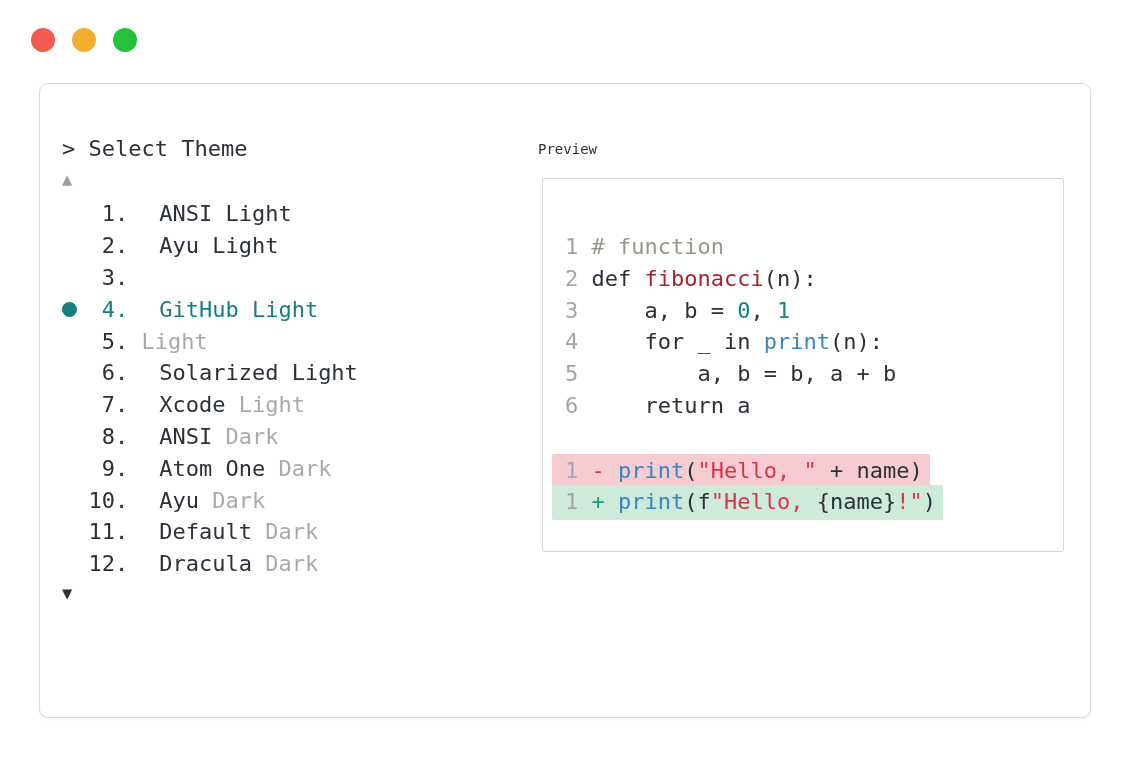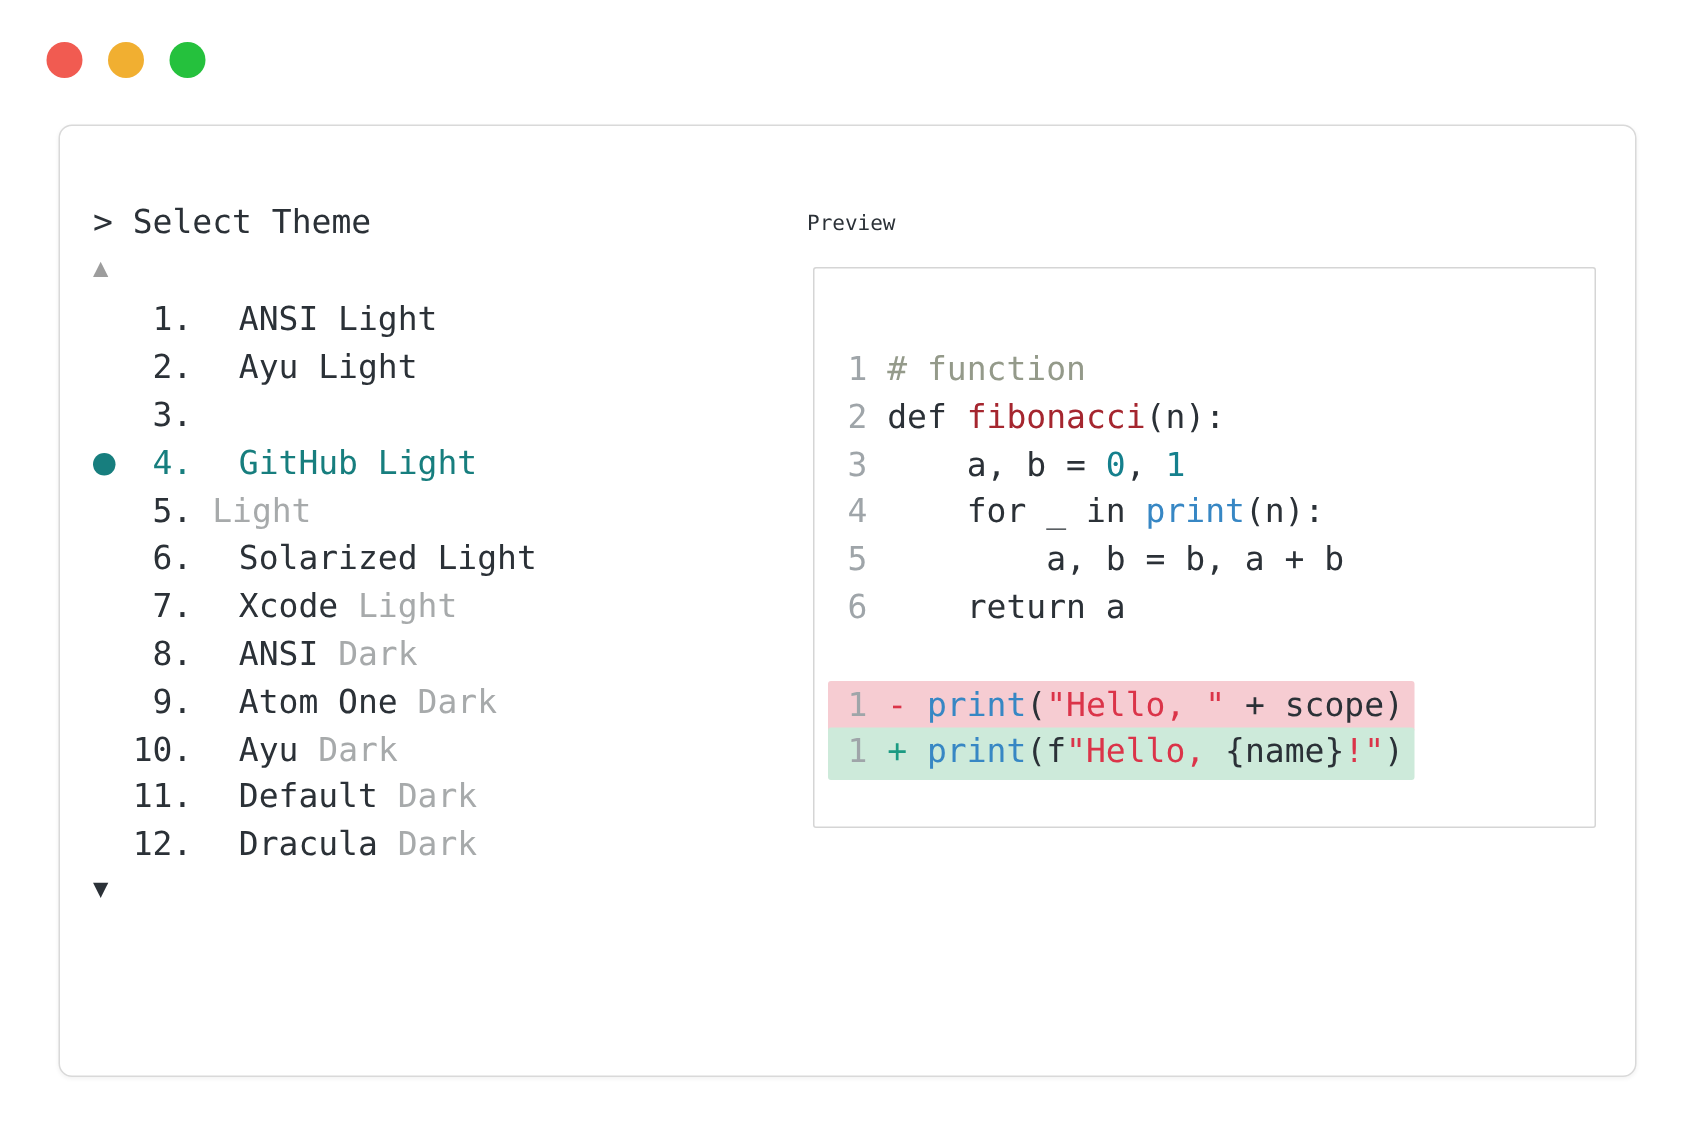--- a/index.html
+++ b/index.html
@@ -80,18 +80,18 @@
 
     <div class="preview-label">Preview</div>
     <div class="preview-box" id="preview-box">
         <div class="code-line"><span class="line-inner"><span class="ln">1</span><span class="gap"></span><span class="tk-comment"># function</span></span></div>
         <div class="code-line"><span class="line-inner"><span class="ln">2</span><span class="gap"></span><span class="tk-fg">def </span><span class="tk-func">fibonacci</span><span class="tk-fg">(n):</span></span></div>
         <div class="code-line"><span class="line-inner"><span class="ln">3</span><span class="gap"></span><span class="tk-fg">    a, b = </span><span class="tk-number">0</span><span class="tk-fg">, </span><span class="tk-number">1</span></span></div>
         <div class="code-line"><span class="line-inner"><span class="ln">4</span><span class="gap"></span><span class="tk-fg">    for _ in </span><span class="tk-builtin">print</span><span class="tk-fg">(n):</span></span></div>
         <div class="code-line"><span class="line-inner"><span class="ln">5</span><span class="gap"></span><span class="tk-fg">        a, b = b, a + b</span></span></div>
         <div class="code-line"><span class="line-inner"><span class="ln">6</span><span class="gap"></span><span class="tk-fg">    return a</span></span></div>
         <div class="code-line"><span class="line-inner"><span class="ln"></span><span class="gap"></span></span></div>
-        <div class="code-line"><span class="line-inner removed"><span class="ln">1</span><span class="gap"></span><span class="tk-diff-minus">- </span><span class="tk-builtin">print</span><span class="tk-fg">(</span><span class="tk-string">"Hello, "</span><span class="tk-fg"> + scope)</span></span></div>
+        <div class="code-line"><span class="line-inner removed"><span class="ln">1</span><span class="gap"></span><span class="tk-diff-minus">- </span><span class="tk-builtin">print</span><span class="tk-fg">(</span><span class="tk-string">"Hello, "</span><span class="tk-fg"> + name)</span></span></div>
         <div class="code-line"><span class="line-inner added"><span class="ln">1</span><span class="gap"></span><span class="tk-diff-plus">+ </span><span class="tk-builtin">print</span><span class="tk-fg">(f</span><span class="tk-string">"Hello, </span><span class="tk-fg">{name}</span><span class="tk-string">!"</span><span class="tk-fg">)</span></span></div>
       </div>
 
   </div>
 </div>
 
 </body></html>

